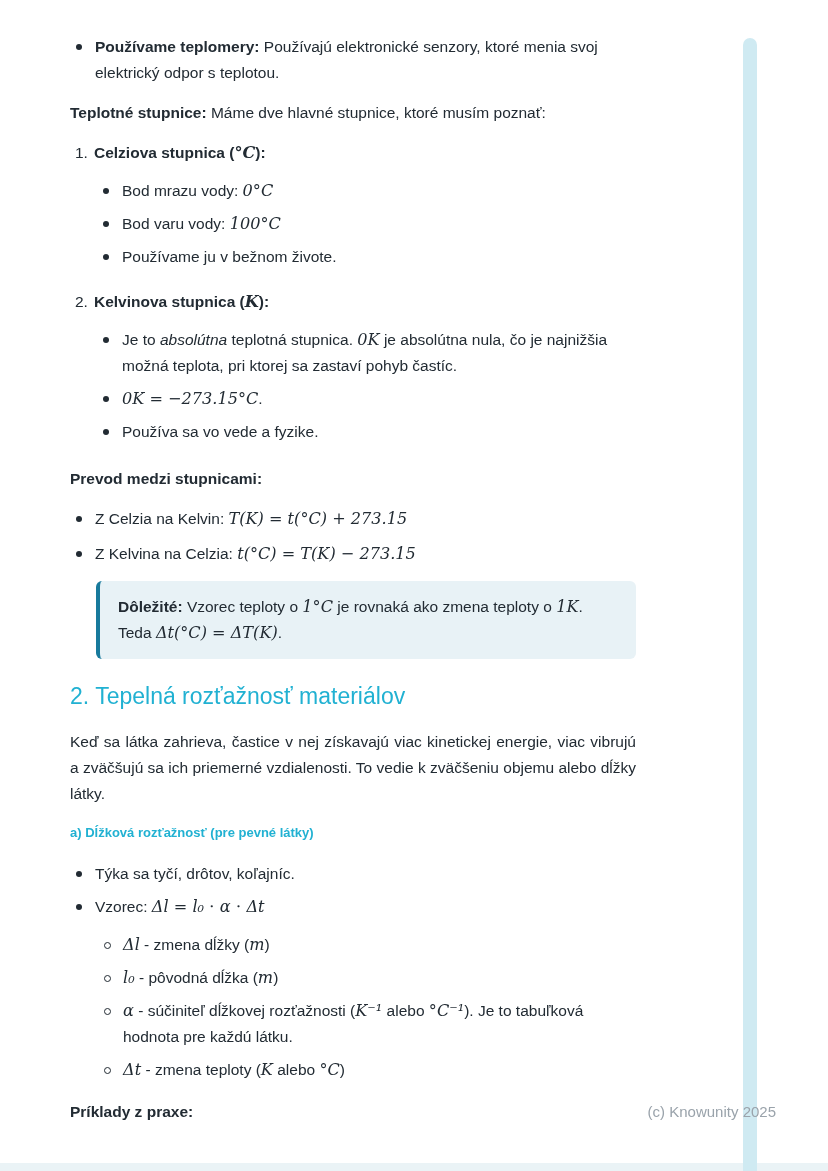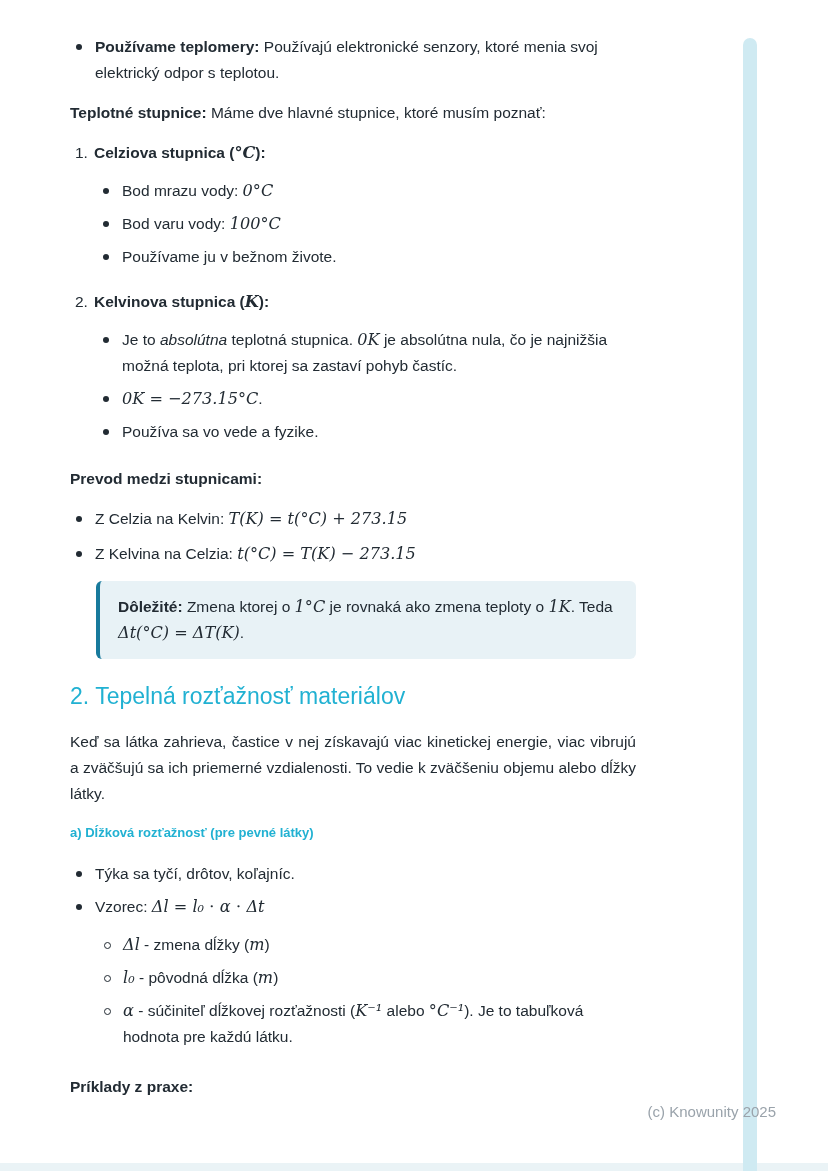--- a/index.html
+++ b/index.html
@@ -44,21 +44,21 @@
   
   .ol-item{display:flex;margin-bottom:12px;padding-left:5px}
   .ol-num{width:19px;flex:none}
   .ol-body{flex:1;min-width:0}
 
   
   .callout{margin:8px 0 22px 26px;background:var(--callout-bg,#e8f2f6);
     border-left:4px solid var(--callout-border,#187a9c);border-radius:6px;
     padding:13px 18px}
 
-  .priklady{margin:24px 0 0}
+  .priklady{margin:16px 0 0}
 </style>
 </head>
 <body>
 
 <div class="page">
   <div class="bottom-edge"></div>
   <div class="stripe"></div>
 
   <main class="content">
 
@@ -122,21 +122,21 @@
         <span class="marker dot"></span>
         <span><span>Z Celzia na Kelvin: </span><span class="r-m">T(K) = t(°C) + 273.15</span></span>
       </li>
       <li class="li">
         <span class="marker dot"></span>
         <span><span>Z Kelvina na Celzia: </span><span class="r-m">t(°C) = T(K) − 273.15</span></span>
       </li>
     </ul>
 
     <div class="callout">
-      <p><span class="r-b">Dôležité:</span><span> Zmena ktorej o </span><span class="r-m">1°C</span><span> je rovnaká ako zmena teploty o </span><span class="r-m">1K</span><span>. Teda </span><span class="r-m">Δt(°C) = ΔT(K)</span><span>.</span></p>
+      <p><span class="r-b">Dôležité:</span><span> Vzorec teploty o </span><span class="r-m">1°C</span><span> je rovnaká ako zmena teploty o </span><span class="r-m">1K</span><span>. Teda </span><span class="r-m">Δt(°C) = ΔT(K)</span><span>.</span></p>
     </div>
 
     <h2>2. Tepelná rozťažnosť materiálov</h2>
 
     <p class="block p-just">Keď sa látka zahrieva, častice v nej získavajú viac kinetickej energie, viac vibrujú a zväčšujú sa ich priemerné vzdialenosti. To vedie k zväčšeniu objemu alebo dĺžky látky.</p>
 
     <h3>a) Dĺžková rozťažnosť (pre pevné látky)</h3>
 
     <ul class="block">
       <li class="li">
@@ -152,20 +152,24 @@
             <span><span class="r-m">Δl</span><span> - zmena dĺžky (</span><span class="r-m">m</span><span>)</span></span>
           </li>
           <li class="li">
             <span class="marker circ"></span>
             <span><span class="r-m">l₀</span><span> - pôvodná dĺžka (</span><span class="r-m">m</span><span>)</span></span>
           </li>
           <li class="li">
             <span class="marker circ"></span>
             <span><span class="r-m">α</span><span> - súčiniteľ dĺžkovej rozťažnosti (</span><span class="r-m">K⁻¹</span><span> alebo </span><span class="r-m">°C⁻¹</span><span>). Je to tabuľková hodnota pre každú látku.</span></span>
           </li>
+          <li class="li">
+            <span class="marker circ"></span>
+            <span><span class="r-m">Δt</span><span> - zmena teploty (</span><span class="r-m">K</span><span> alebo </span><span class="r-m">°C</span><span>)</span></span>
+          </li>
         </ul>
       </li>
     </ul>
 
     <p class="priklady"><span class="r-b">Príklady z praxe:</span></p>
 
   </main>
 
   <div class="watermark">(c) Knowunity 2025</div>
 </div>

